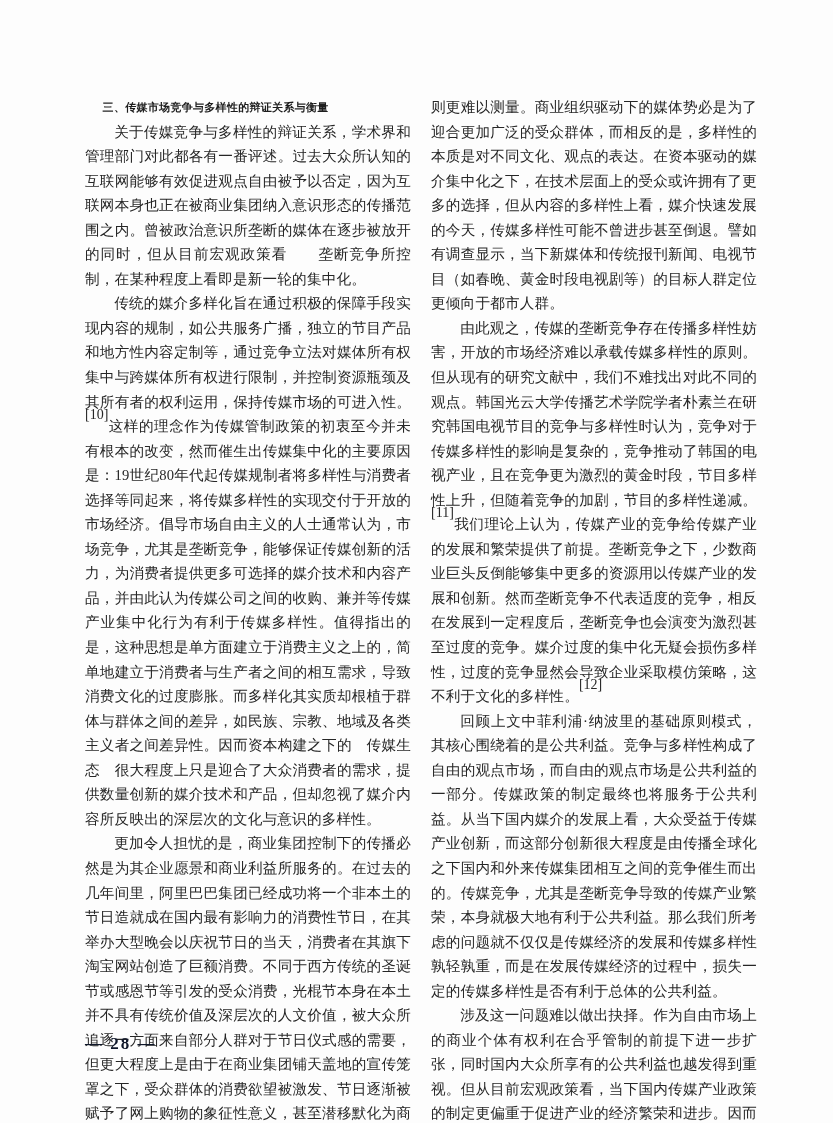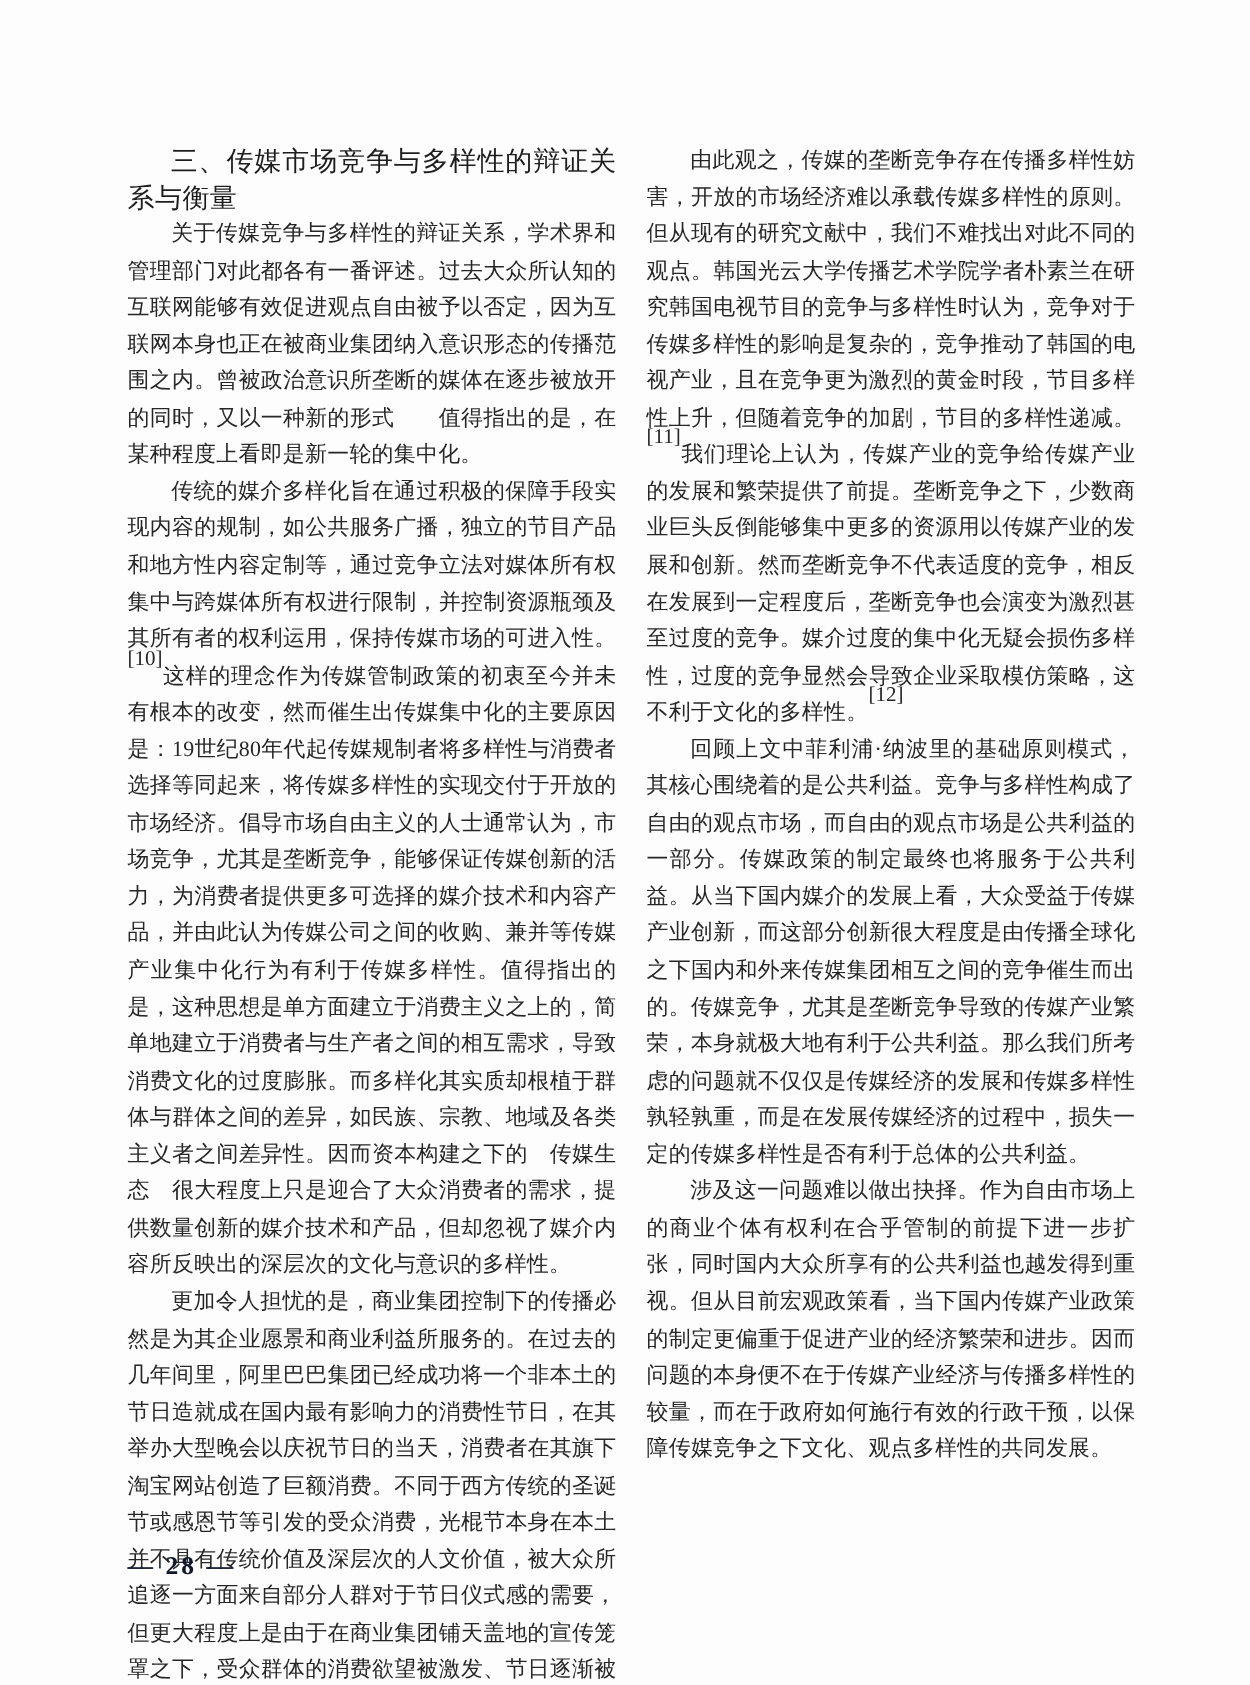--- a/index.html
+++ b/index.html
@@ -22,22 +22,22 @@
     font-size:14.6px;
     line-height:24.55px;
     text-align:justify;
     text-justify:inter-ideograph;
     letter-spacing:0.2px;
   }
   .col p{margin:0;text-indent:2em;}
   .col p.cont{text-indent:0;}
   .col h3{
     margin:0;
-    font-size:18px;
-    font-weight:normal;
+    font-size:11px;
+    font-weight:bold;
     text-indent:1.6em;
     line-height:24.55px;
     letter-spacing:0.3px;
     color:#1d1d1d;
   }
   sup.ref{
     font-size:14px;
     line-height:0;
     position:relative;
     top:-0.45em;
@@ -50,24 +50,25 @@
     color:#0f172a;
   }
 </style>
 </head>
 <body>
 
 <div class="page">
   <div class="columns">
     <div class="col">
         <h3>三、传媒市场竞争与多样性的辩证关系与衡量</h3>
-        <p>关于传媒竞争与多样性的辩证关系，学术界和管理部门对此都各有一番评述。过去大众所认知的互联网能够有效促进观点自由被予以否定，因为互联网本身也正在被商业集团纳入意识形态的传播范围之内。曾被政治意识所垄断的媒体在逐步被放开的同时，又以一种新的形式　　值得指出的是，在某种程度上看即是新一轮的集中化。</p>
+        <p>关于传媒竞争与多样性的辩证关系，学术界和管理部门对此都各有一番评述。过去大众所认知的互联网能够有效促进观点自由被予以否定，因为互联网本身也正在被商业集团纳入意识形态的传播范围之内。曾被政治意识所垄断的媒体在逐步被放开的同时，但从目前宏观政策看　　垄断竞争所控制，在某种程度上看即是新一轮的集中化。</p>
         <p>传统的媒介多样化旨在通过积极的保障手段实现内容的规制，如公共服务广播，独立的节目产品和地方性内容定制等，通过竞争立法对媒体所有权集中与跨媒体所有权进行限制，并控制资源瓶颈及其所有者的权利运用，保持传媒市场的可进入性。<sup class="ref">[10]</sup>这样的理念作为传媒管制政策的初衷至今并未有根本的改变，然而催生出传媒集中化的主要原因是：19世纪80年代起传媒规制者将多样性与消费者选择等同起来，将传媒多样性的实现交付于开放的市场经济。倡导市场自由主义的人士通常认为，市场竞争，尤其是垄断竞争，能够保证传媒创新的活力，为消费者提供更多可选择的媒介技术和内容产品，并由此认为传媒公司之间的收购、兼并等传媒产业集中化行为有利于传媒多样性。值得指出的是，这种思想是单方面建立于消费主义之上的，简单地建立于消费者与生产者之间的相互需求，导致消费文化的过度膨胀。而多样化其实质却根植于群体与群体之间的差异，如民族、宗教、地域及各类主义者之间差异性。因而资本构建之下的　传媒生态　很大程度上只是迎合了大众消费者的需求，提供数量创新的媒介技术和产品，但却忽视了媒介内容所反映出的深层次的文化与意识的多样性。</p>
         <p>更加令人担忧的是，商业集团控制下的传播必然是为其企业愿景和商业利益所服务的。在过去的几年间里，阿里巴巴集团已经成功将一个非本土的节日造就成在国内最有影响力的消费性节日，在其举办大型晚会以庆祝节日的当天，消费者在其旗下淘宝网站创造了巨额消费。不同于西方传统的圣诞节或感恩节等引发的受众消费，光棍节本身在本土并不具有传统价值及深层次的人文价值，被大众所追逐一方面来自部分人群对于节日仪式感的需要，但更大程度上是由于在商业集团铺天盖地的宣传笼罩之下，受众群体的消费欲望被激发、节日逐渐被赋予了网上购物的象征性意义，甚至潜移默化为商业集团旗下购物网站的节日。一旦某个商业组织与大众所接受的特定仪式联结在了一起，人们就很难确定自身行为是否能够反映自我本身的思想和意图，也无法否认在大型商业集团宣传的影响下，成为某些方面的　乌合之众　。然而，思想言论以及文化潜移默化的改变相比消费行为</p>
       </div>
     <div class="col">
+        <p class="cont">则更难以测量。商业组织驱动下的媒体势必是为了迎合更加广泛的受众群体，而相反的是，多样性的本质是对不同文化、观点的表达。在资本驱动的媒介集中化之下，在技术层面上的受众或许拥有了更多的选择，但从内容的多样性上看，媒介快速发展的今天，传媒多样性可能不曾进步甚至倒退。譬如有调查显示，当下新媒体和传统报刊新闻、电视节目（如春晚、黄金时段电视剧等）的目标人群定位更倾向于都市人群。</p>
         <p>由此观之，传媒的垄断竞争存在传播多样性妨害，开放的市场经济难以承载传媒多样性的原则。但从现有的研究文献中，我们不难找出对此不同的观点。韩国光云大学传播艺术学院学者朴素兰在研究韩国电视节目的竞争与多样性时认为，竞争对于传媒多样性的影响是复杂的，竞争推动了韩国的电视产业，且在竞争更为激烈的黄金时段，节目多样性上升，但随着竞争的加剧，节目的多样性递减。<sup class="ref">[11]</sup>我们理论上认为，传媒产业的竞争给传媒产业的发展和繁荣提供了前提。垄断竞争之下，少数商业巨头反倒能够集中更多的资源用以传媒产业的发展和创新。然而垄断竞争不代表适度的竞争，相反在发展到一定程度后，垄断竞争也会演变为激烈甚至过度的竞争。媒介过度的集中化无疑会损伤多样性，过度的竞争显然会导致企业采取模仿策略，这不利于文化的多样性。<sup class="ref">[12]</sup></p>
         <p>回顾上文中菲利浦·纳波里的基础原则模式，其核心围绕着的是公共利益。竞争与多样性构成了自由的观点市场，而自由的观点市场是公共利益的一部分。传媒政策的制定最终也将服务于公共利益。从当下国内媒介的发展上看，大众受益于传媒产业创新，而这部分创新很大程度是由传播全球化之下国内和外来传媒集团相互之间的竞争催生而出的。传媒竞争，尤其是垄断竞争导致的传媒产业繁荣，本身就极大地有利于公共利益。那么我们所考虑的问题就不仅仅是传媒经济的发展和传媒多样性孰轻孰重，而是在发展传媒经济的过程中，损失一定的传媒多样性是否有利于总体的公共利益。</p>
         <p>涉及这一问题难以做出抉择。作为自由市场上的商业个体有权利在合乎管制的前提下进一步扩张，同时国内大众所享有的公共利益也越发得到重视。但从目前宏观政策看，当下国内传媒产业政策的制定更偏重于促进产业的经济繁荣和进步。因而问题的本身便不在于传媒产业经济与传播多样性的较量，而在于政府如何施行有效的行政干预，以保障传媒竞争之下文化、观点多样性的共同发展。</p>
       </div>
   </div>
   <div class="page-number">— 28 —</div>
 </div>
 
 </body></html>

